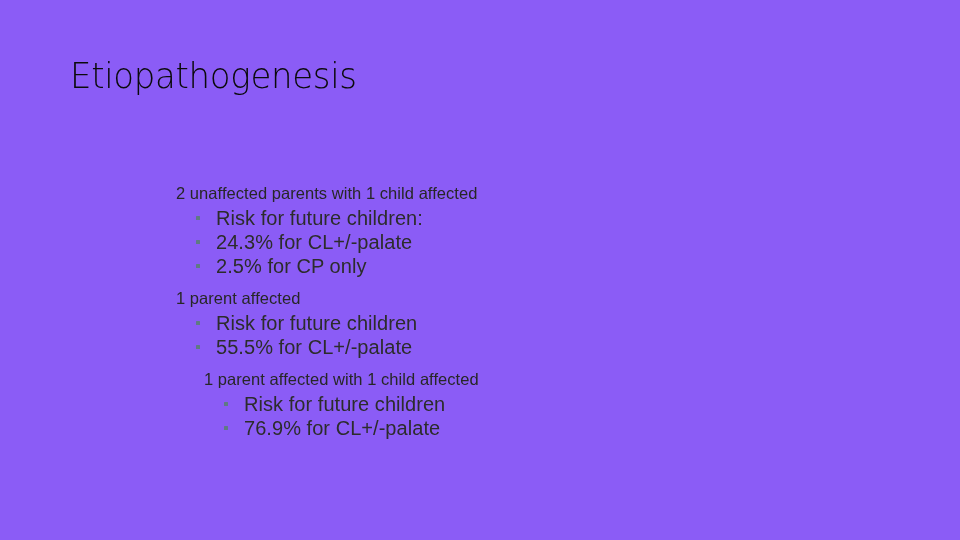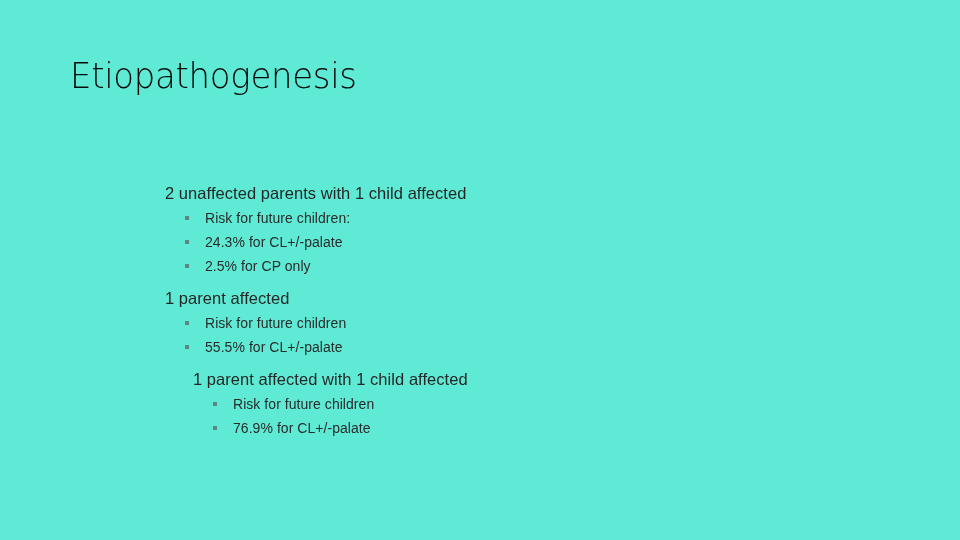--- a/index.html
+++ b/index.html
@@ -12,21 +12,21 @@
     height: 540px;
     background: #ffffff;
     font-family: "Liberation Sans", sans-serif;
     overflow: hidden;
     position: relative;
   }
 
   .slide {
     position: absolute;
     inset: 0;
-    background: #5eead4;
+    background: #8b5cf6;
     text-decoration: underline;
   }
 
   
   .slide-title {
     position: absolute;
     left: 70px;
     top: 56px;
     font-family: "DejaVu Sans", sans-serif;
     font-size: 35px;
@@ -36,21 +36,21 @@
     letter-spacing: -0.3px;
     -webkit-font-smoothing: antialiased;
     white-space: nowrap;
     transform: scaleX(0.97);
     transform-origin: left top;
   }
 
   
   .content-block {
     position: absolute;
-    left: 163px;
+    left: 174px;
     top: 182px;
     width: 420px;
     color: #2b2b2b;
     font-family: "Liberation Sans", sans-serif;
     
     filter: blur(0.18px) contrast(1.04);
   }
 
   .group {
     margin-bottom: 9px;
@@ -70,21 +70,21 @@
   }
 
   .bullet-list {
     list-style: none;
     margin: 0;
     padding: 0;
   }
 
   .bullet-item {
     position: relative;
-    font-size: 14px;
+    font-size: 20px;
     line-height: 24px;
     color: #2f2f2f;
     padding-left: 42px;
     white-space: nowrap;
     letter-spacing: 0.05px;
   }
 
   .bullet-marker {
     position: absolute;
     left: 22px;

